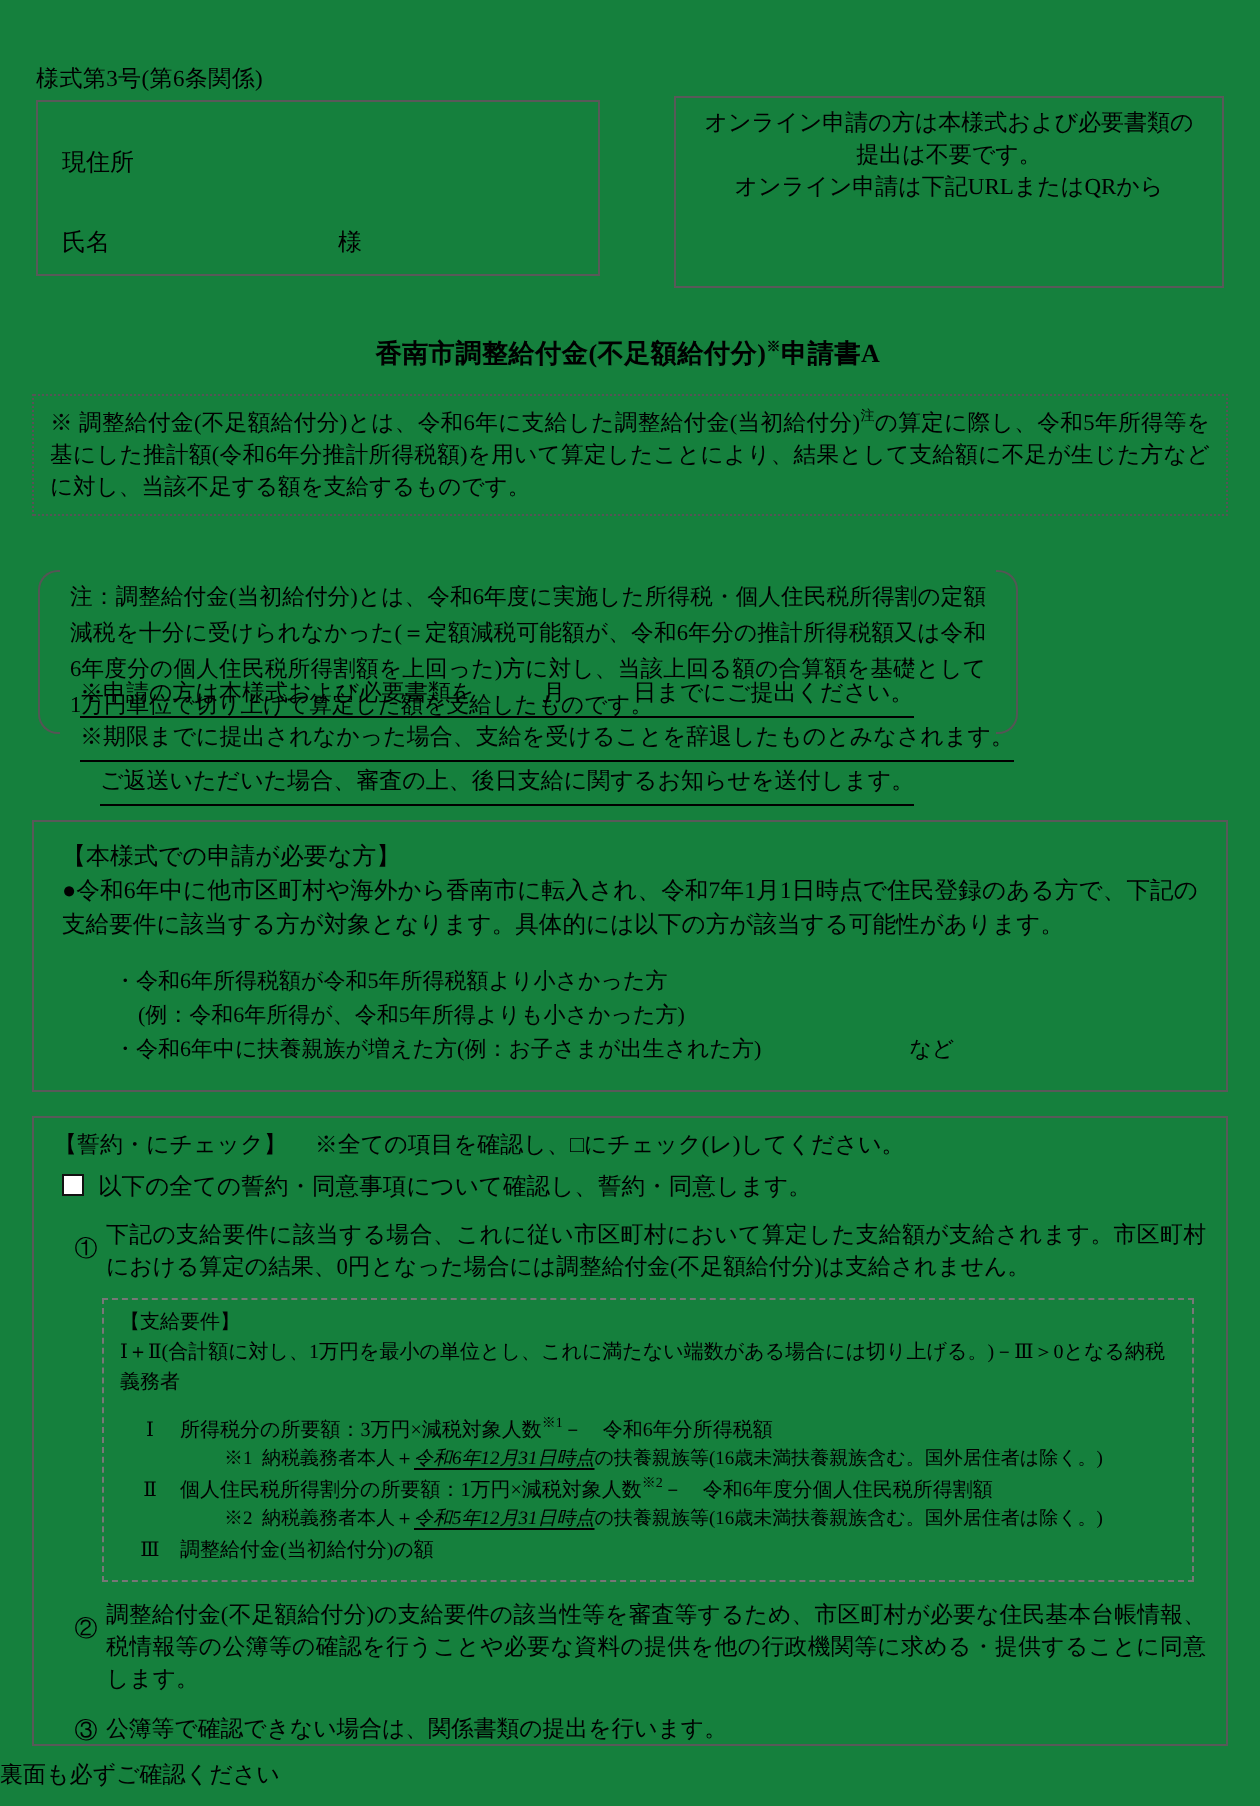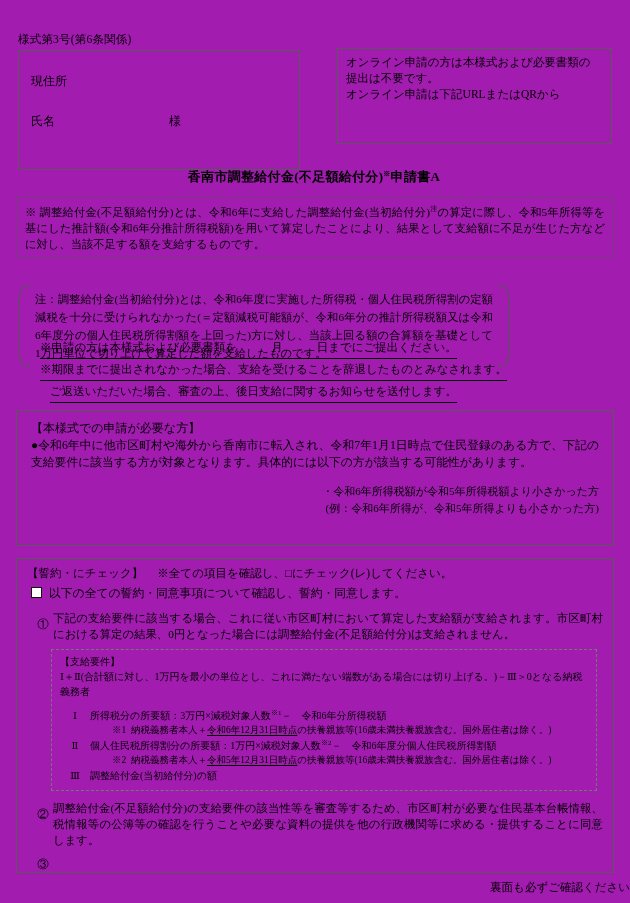--- a/index.html
+++ b/index.html
@@ -9,47 +9,47 @@
     background: #ffffff;
   }
   body {
     font-family: "Liberation Serif", "DejaVu Serif", serif;
     color: #000000;
   }
   #page {
     position: relative;
     width: 630px;
     height: 903px;
-    background: #a21caf;
+    background: #15803d;
     box-sizing: border-box;
     padding: 11px;
     overflow: hidden;
   }
   sup.mk {
     font-size: 7px;
     vertical-align: super;
     line-height: 0;
   }
-  .u { text-decoration: underline; text-underline-offset: 2px; }
+  .u { text-decoration: underline; text-underline-offset: 2px; font-style: italic; }
 
   
   .form-no {
     position: absolute;
     left: 18px;
     top: 32px;
     font-size: 11.5px;
     letter-spacing: .2px;
   }
 
   .addr-box {
     position: absolute;
     left: 18px;
     top: 50px;
     width: 282px;
-    height: 120px;
+    height: 88px;
     border: 1px solid #595959;
     box-sizing: border-box;
   }
   .addr-label {
     position: absolute;
     left: 12px;
     top: 22px;
     font-size: 12px;
   }
   .name-label {
@@ -67,20 +67,21 @@
 
   .online-box {
     position: absolute;
     left: 337px;
     top: 48px;
     width: 275px;
     height: 96px;
     border: 1px solid #595959;
     box-sizing: border-box;
     padding: 6px 8px 0 8px;
+    text-align: center;
   }
   .online-box p {
     margin: 0 0 1px 0;
     font-size: 11.5px;
     line-height: 15px;
   }
 
   .doc-title {
     position: absolute;
     left: 0;
@@ -183,21 +184,20 @@
     font-size: 11.8px;
     line-height: 17px;
     text-align: justify;
     text-justify: inter-character;
     margin: 0;
   }
   .need-list {
     margin: 12px 0 0 0;
     padding: 0 0 0 26px;
     list-style: none;
-    text-align: right;
   }
   .need-list li {
     font-size: 11px;
     line-height: 17px;
   }
   .need-list li .sub { display: inline-block; padding-left: 12px; }
   .need-nado {
     display: inline-block;
     margin-left: 74px;
   }
@@ -281,21 +281,21 @@
     line-height: 15px;
     padding-left: 52px;
   }
 
   
   .footer {
     position: absolute;
     left: 0;
     top: 880px;
     width: 630px;
-    text-align: right;
+    text-align: left;
     font-size: 11.5px;
   }
 </style>
 </head>
 <body>
 
 <div id="page">
 
   <div class="form-no">様式第3号(第6条関係)</div>
 
@@ -328,20 +328,21 @@
     <div><span class="ul-txt">※期限までに提出されなかった場合、支給を受けることを辞退したものとみなされます。</span></div>
     <div class="indent-1"><span class="ul-txt">ご返送いただいた場合、審査の上、後日支給に関するお知らせを送付します。</span></div>
   </div>
 
   <div class="need-box">
     <div class="hd">【本様式での申請が必要な方】</div>
     <p class="lead">●令和6年中に他市区町村や海外から香南市に転入され、令和7年1月1日時点で住民登録のある方で、下記の支給要件に該当する方が対象となります。具体的には以下の方が該当する可能性があります。</p>
     <ul class="need-list">
       <li>・令和6年所得税額が令和5年所得税額より小さかった方</li>
       <li><span class="sub">(例：令和6年所得が、令和5年所得よりも小さかった方)</span></li>
+      <li><span>・令和6年中に扶養親族が増えた方(例：お子さまが出生された方)</span><span class="need-nado">など</span></li>
     </ul>
   </div>
 
   <div class="pledge-box">
     <div class="pledge-hd"><span>【誓約・にチェック】</span><span class="spacer"></span><span>※全ての項目を確認し、□にチェック(レ)してください。</span></div>
 
     <div class="pledge-check-row">
       <span class="checkbox"></span>
       <span class="txt">以下の全ての誓約・同意事項について確認し、誓約・同意します。</span>
     </div>
@@ -376,18 +377,19 @@
       </div>
     </div>
 
     <div class="item-row">
       <div class="item-num top">②</div>
       <div class="item-body">調整給付金(不足額給付分)の支給要件の該当性等を審査等するため、市区町村が必要な住民基本台帳情報、税情報等の公簿等の確認を行うことや必要な資料の提供を他の行政機関等に求める・提供することに同意します。</div>
     </div>
 
     <div class="item-row">
       <div class="item-num">③</div>
+      <div class="item-body">公簿等で確認できない場合は、関係書類の提出を行います。</div>
     </div>
   </div>
 
   <div class="footer">裏面も必ずご確認ください</div>
 
 </div>
 
 </body></html>

